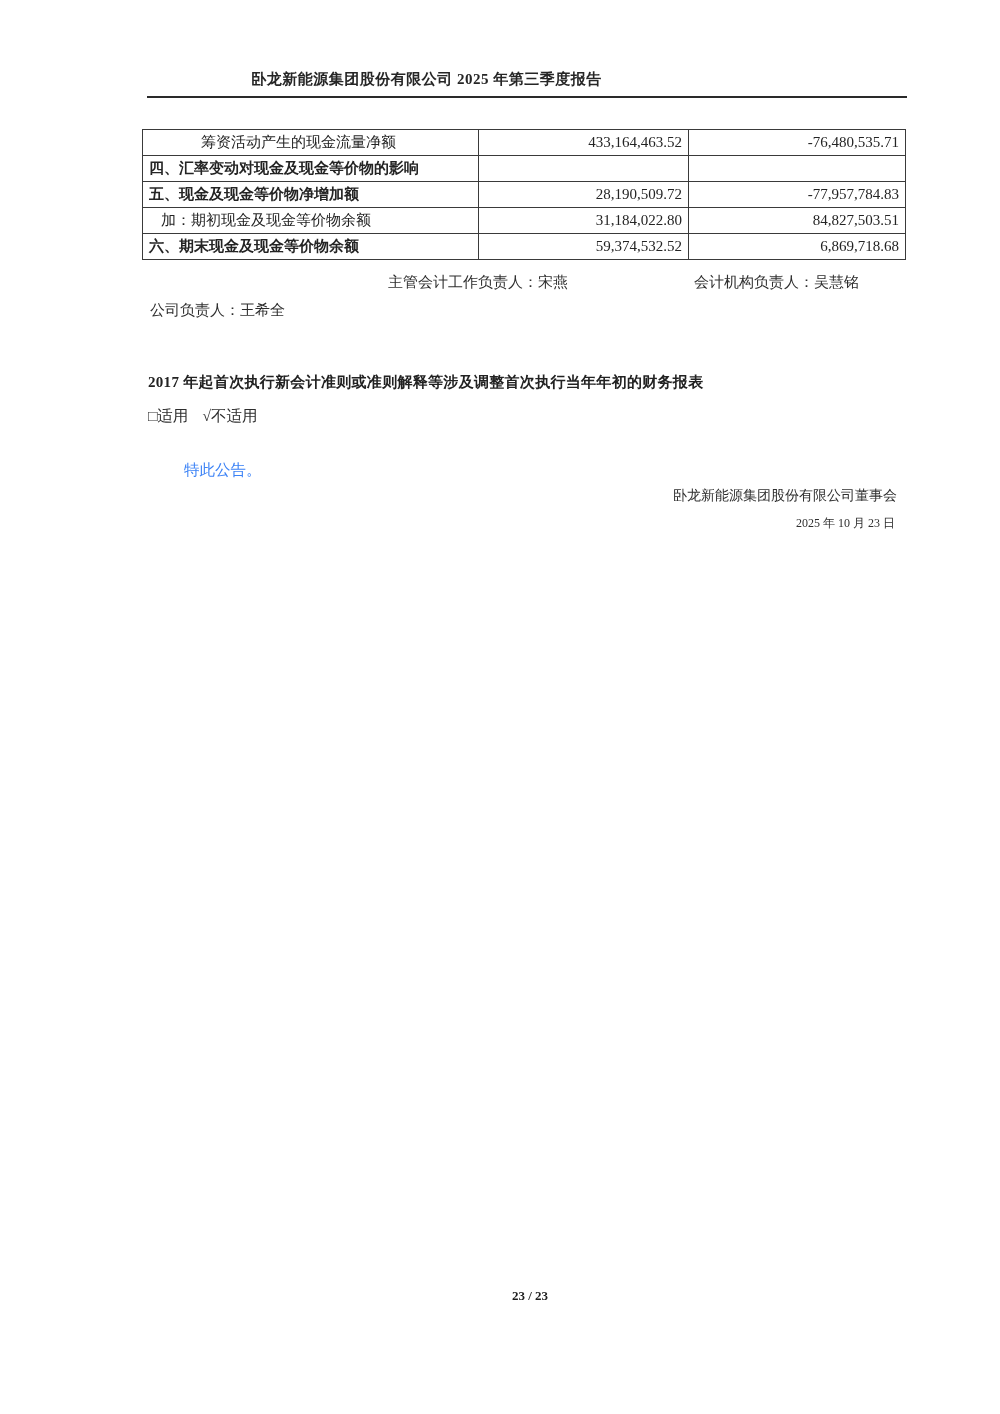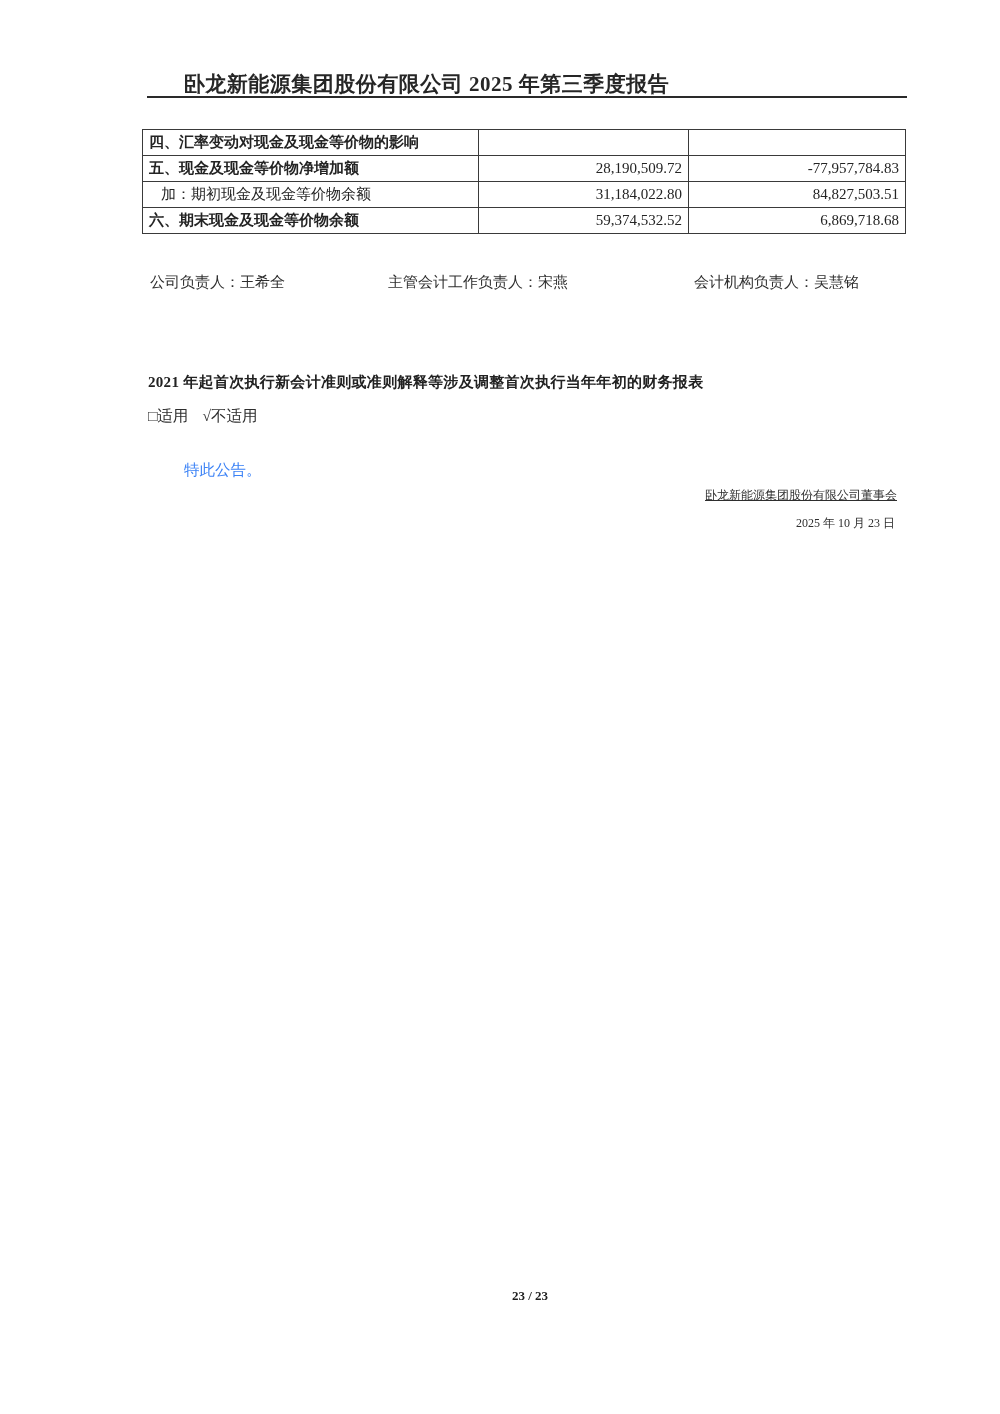--- a/index.html
+++ b/index.html
@@ -11,21 +11,21 @@
   }
   .page {
     position: relative;
     width: 1000px; height: 1414px;
     background: #ffffff;
     overflow: hidden;
   }
   .header-title {
     position: absolute; top: 70px; left: 0; width: 853px;
     text-align: center;
-    font-size: 21px; font-weight: bold;
+    font-size: 15px; font-weight: bold;
     letter-spacing: 0.5px;
     color: #262626;
   }
   .header-rule {
     position: absolute; top: 96px; left: 147px;
     width: 760px; height: 2px;
     background: #2a2a2a;
   }
   table.fin {
     position: absolute; top: 129px; left: 142px;
@@ -44,40 +44,40 @@
   td.lbl { text-align: left; padding-left: 8px; }
   td.lbl.indent-1 { padding-left: 18px; }
   td.lbl.indent-2 { padding-left: 58px; }
   td.num { text-align: right; padding-right: 13px; }
   tr.bold td.lbl { font-weight: bold; }
   .signatures {
     position: absolute; top: 273px; left: 142px; width: 763px; height: 22px;
     font-size: 15px; color: #2e2e2e;
   }
   .signatures .sig { position: absolute; top: 0; white-space: nowrap; }
-  .sig-1 { left: 8px; }
+  .sig-1 { left: 8px; margin-top: 28px; }
   .sig-2 { left: 246px; }
   .sig-3 { left: 552px; }
   .section-heading {
     position: absolute; top: 373px; left: 148px;
     font-size: 15px; font-weight: bold; color: #222222;
     letter-spacing: 0.3px;
   }
   .applicability {
     position: absolute; top: 406px; left: 148px;
     font-size: 15.5px; color: #2e2e2e;
   }
   .applicability .gap { display: inline-block; width: 14px; }
   .notice {
     position: absolute; top: 460px; left: 184px;
     font-size: 15.5px; color: #3b82f6;
   }
   .board-line {
     position: absolute; top: 487px; right: 103px;
-    font-size: 12px; color: #2e2e2e; white-space: nowrap; text-decoration: underline;
+    font-size: 14px; color: #2e2e2e; white-space: nowrap;
   }
   .date-line {
     position: absolute; top: 515px; right: 105px;
     font-size: 12px; color: #2e2e2e; white-space: nowrap;
   }
   .footer-page {
     position: absolute; top: 1288px; left: 0; width: 1000px;
     text-align: center;
     font-size: 13px; font-weight: bold; color: #1f1f1f; margin-left: 30px;
   }
@@ -90,20 +90,25 @@
   <div class="header-title">卧龙新能源集团股份有限公司  2025 年第三季度报告</div>
   <div class="header-rule"></div>
 
   <table class="fin">
     <colgroup>
       <col style="width:336px">
         <col style="width:210px">
         <col style="width:217px">
     </colgroup>
     <tbody>
+      <tr>
+        <td class="lbl indent-2">筹资活动产生的现金流量净额</td>
+        <td class="num">433,164,463.52</td>
+        <td class="num">-76,480,535.71</td>
+      </tr>
       <tr class="bold">
         <td class="lbl">四、汇率变动对现金及现金等价物的影响</td>
         <td class="num"></td>
         <td class="num"></td>
       </tr>
       <tr class="bold">
         <td class="lbl">五、现金及现金等价物净增加额</td>
         <td class="num">28,190,509.72</td>
         <td class="num">-77,957,784.83</td>
       </tr>
@@ -119,21 +124,21 @@
       </tr>
     </tbody>
   </table>
 
   <div class="signatures">
     <span class="sig sig-1">公司负责人：王希全</span>
     <span class="sig sig-2">主管会计工作负责人：宋燕</span>
     <span class="sig sig-3">会计机构负责人：吴慧铭</span>
   </div>
 
-  <div class="section-heading">2021 年起首次执行新会计准则或准则解释等涉及调整首次执行当年年初的财务报表</div>
+  <div class="section-heading">2017 年起首次执行新会计准则或准则解释等涉及调整首次执行当年年初的财务报表</div>
 
   <div class="applicability">
     <span>□适用</span><span class="gap"></span><span>√不适用</span>
   </div>
 
   <div class="notice">特此公告。</div>
   <div class="board-line">卧龙新能源集团股份有限公司董事会</div>
   <div class="date-line">2025 年 10 月 23 日</div>
 
   <div class="footer-page">23 / 23</div>

